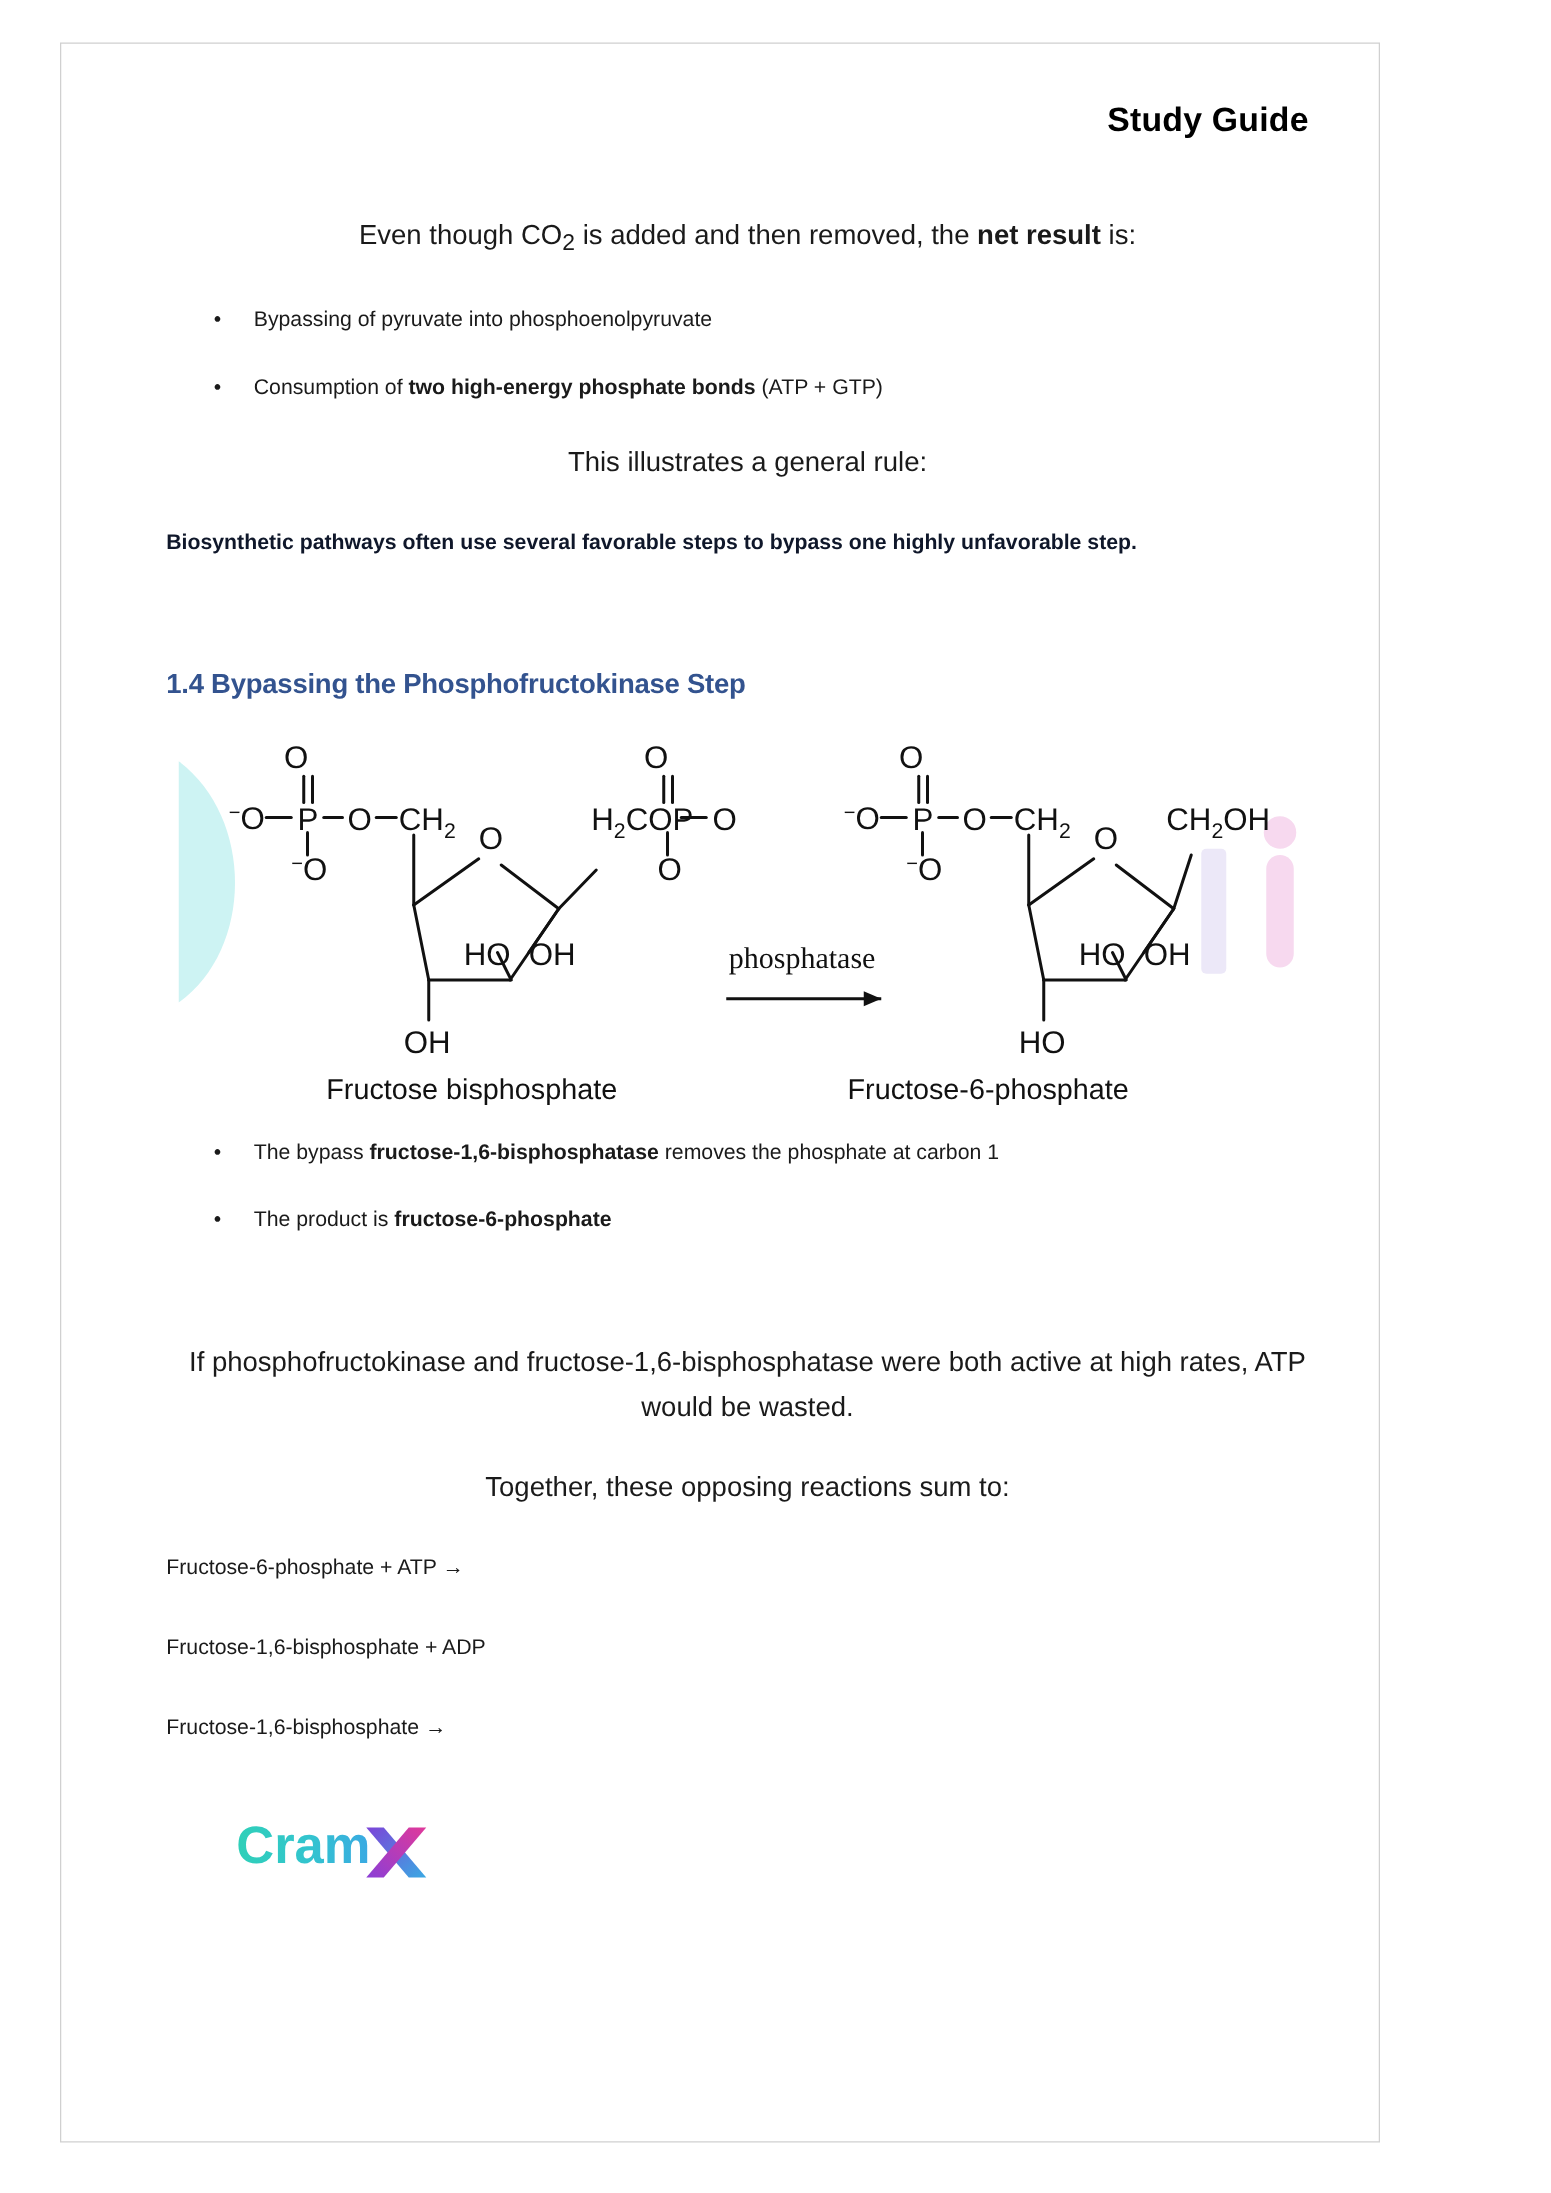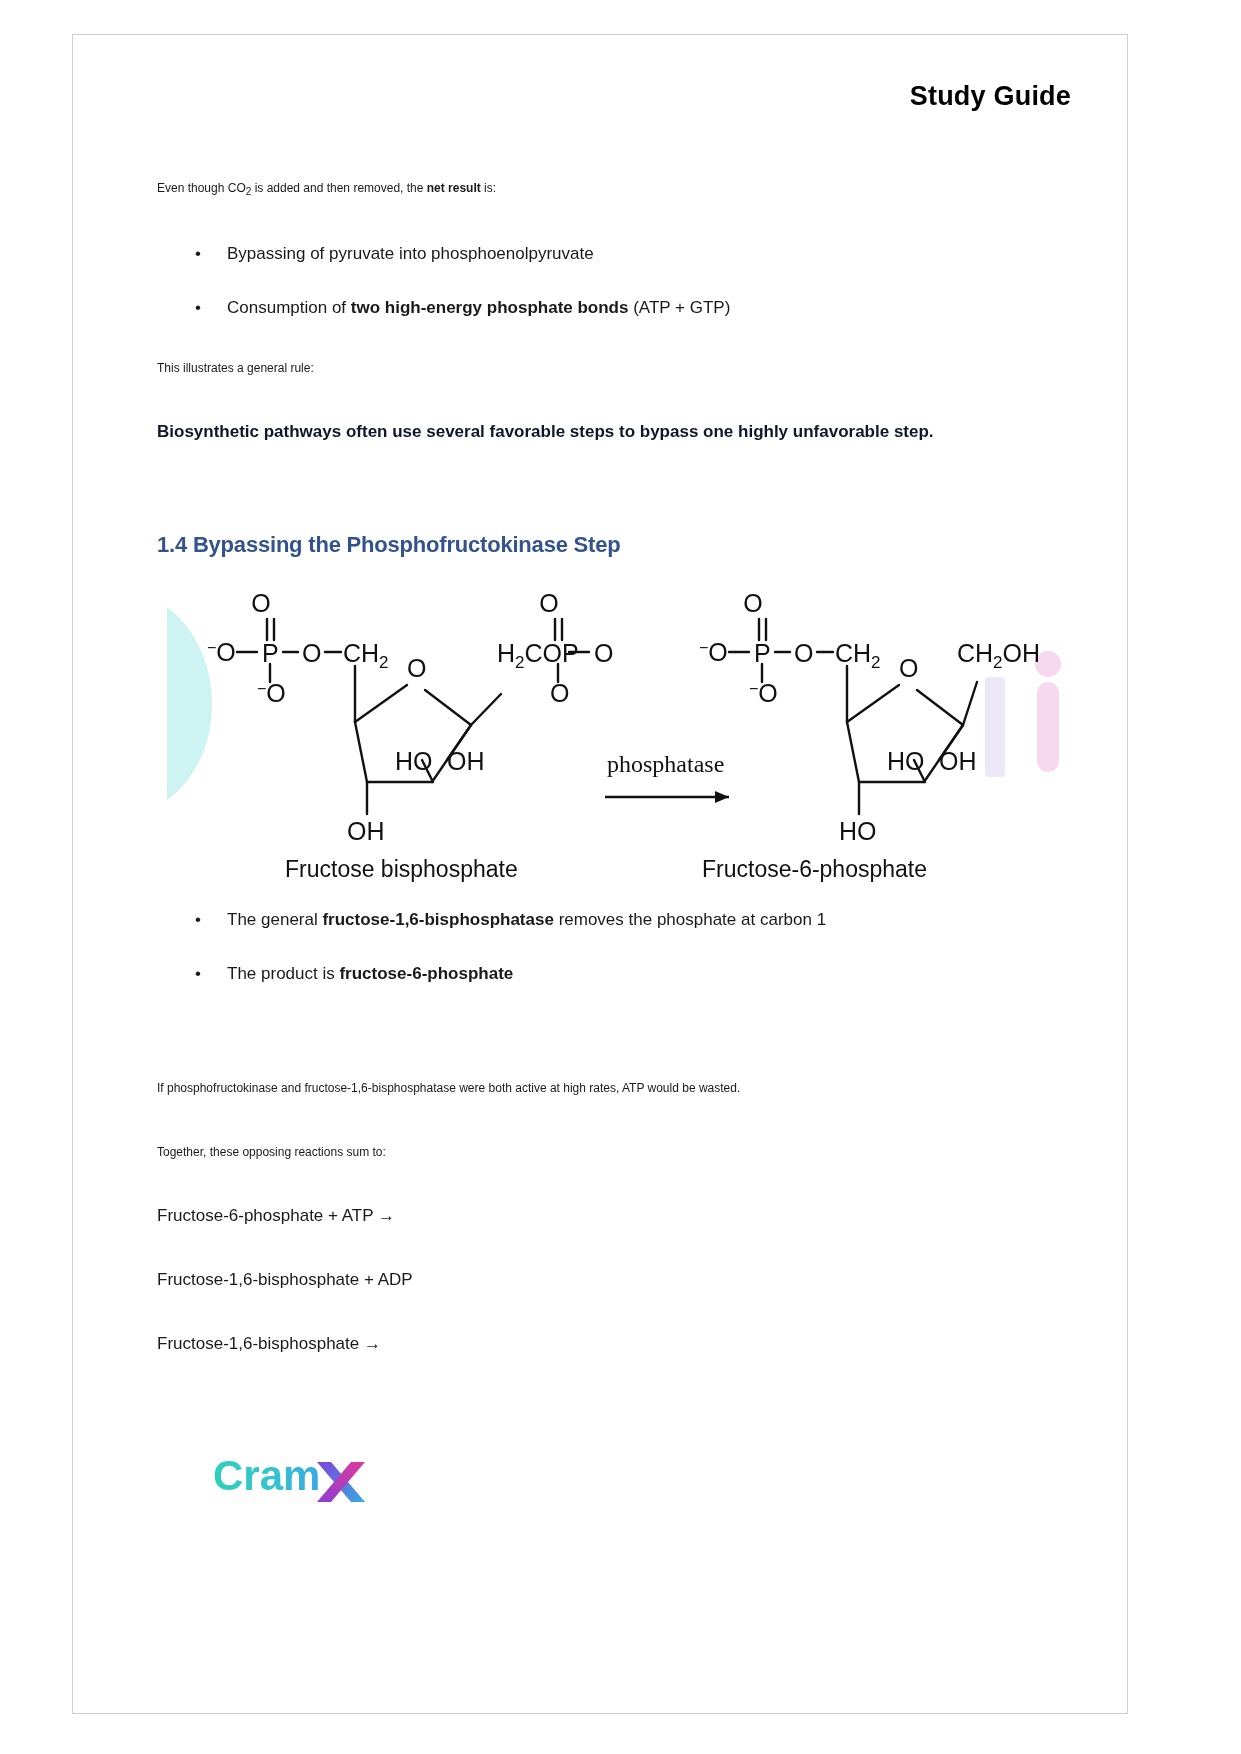--- a/index.html
+++ b/index.html
@@ -16,21 +16,20 @@
   }
   .page {
     position: absolute;
     left: 48px;
     top: 34px;
     width: 1056px;
     height: 1680px;
     border: 1px solid #d0d0d0;
     box-sizing: border-box;
     background: #fff;
-    margin-left: 24px;
   }
   .inner {
     position: absolute;
     left: 0; top: 0; right: 0; bottom: 0;
     padding: 0;
   }
   .doc-title {
     position: absolute;
     right: 56px;
     top: 46px;
@@ -39,24 +38,25 @@
     color: #000;
     letter-spacing: 0.2px;
   }
   .content {
     position: absolute;
     left: 84px;
     top: 135px;
     width: 930px;
   }
   p.body-text {
-    font-size: 12px;
+    font-size: 22px;
     line-height: 36px;
     color: #1a1a1a;
     margin: 0 0 28px 0;
+    text-align: center;
   }
   .bold { font-weight: bold; }
   ul.bullets {
     list-style: none;
     margin: 0 0 26px 0;
     padding: 0;
   }
   ul.bullets li {
     position: relative;
     font-size: 17px;
@@ -243,21 +243,21 @@
             <text x="128" y="295">Fructose bisphosphate</text>
             <text x="545" y="295">Fructose-6-phosphate</text>
           </g>
         </svg>
       </div>
 
       <div class="spacer-sm"></div>
 
       <ul class="bullets">
         <li>
-          <span class="dot">•</span><span>The general </span><span class="bold">fructose-1,6-bisphosphatase</span><span> removes the phosphate at carbon 1</span>
+          <span class="dot">•</span><span>The bypass </span><span class="bold">fructose-1,6-bisphosphatase</span><span> removes the phosphate at carbon 1</span>
         </li>
         <li>
           <span class="dot">•</span><span>The product is </span><span class="bold">fructose-6-phosphate</span><span></span>
         </li>
       </ul>
 
       <div class="spacer-lg"></div>
 
 
       <p class="body-text">If phosphofructokinase and fructose-1,6-bisphosphatase were both active at high rates, ATP would be wasted.</p>

